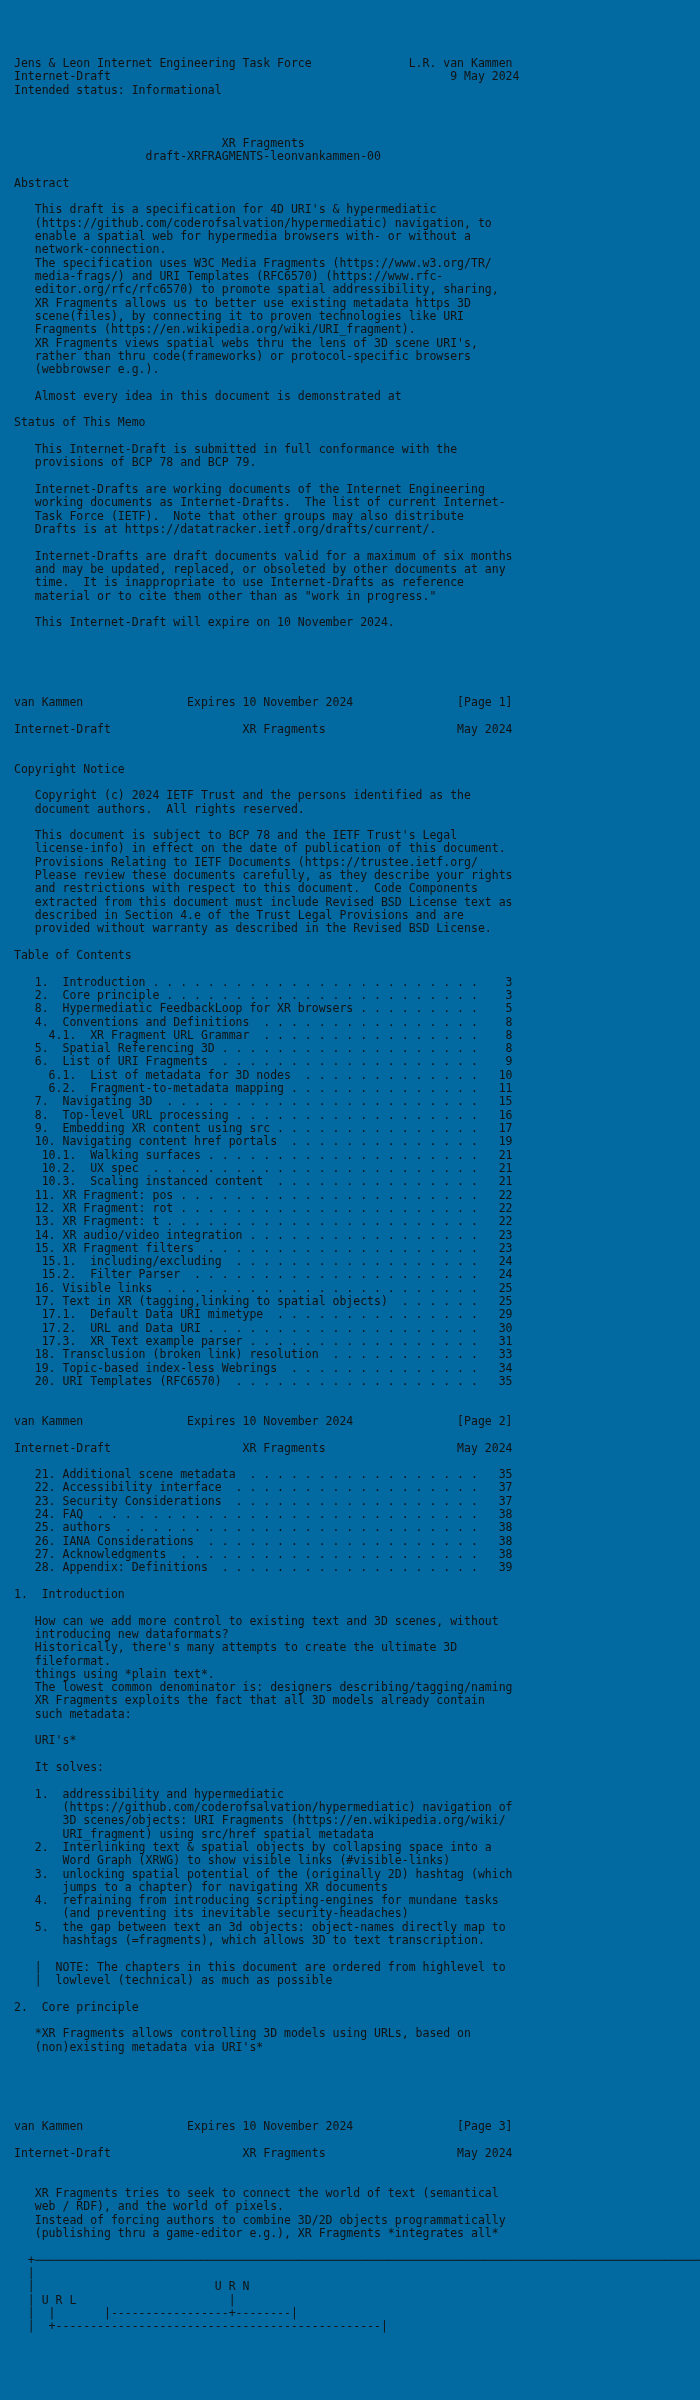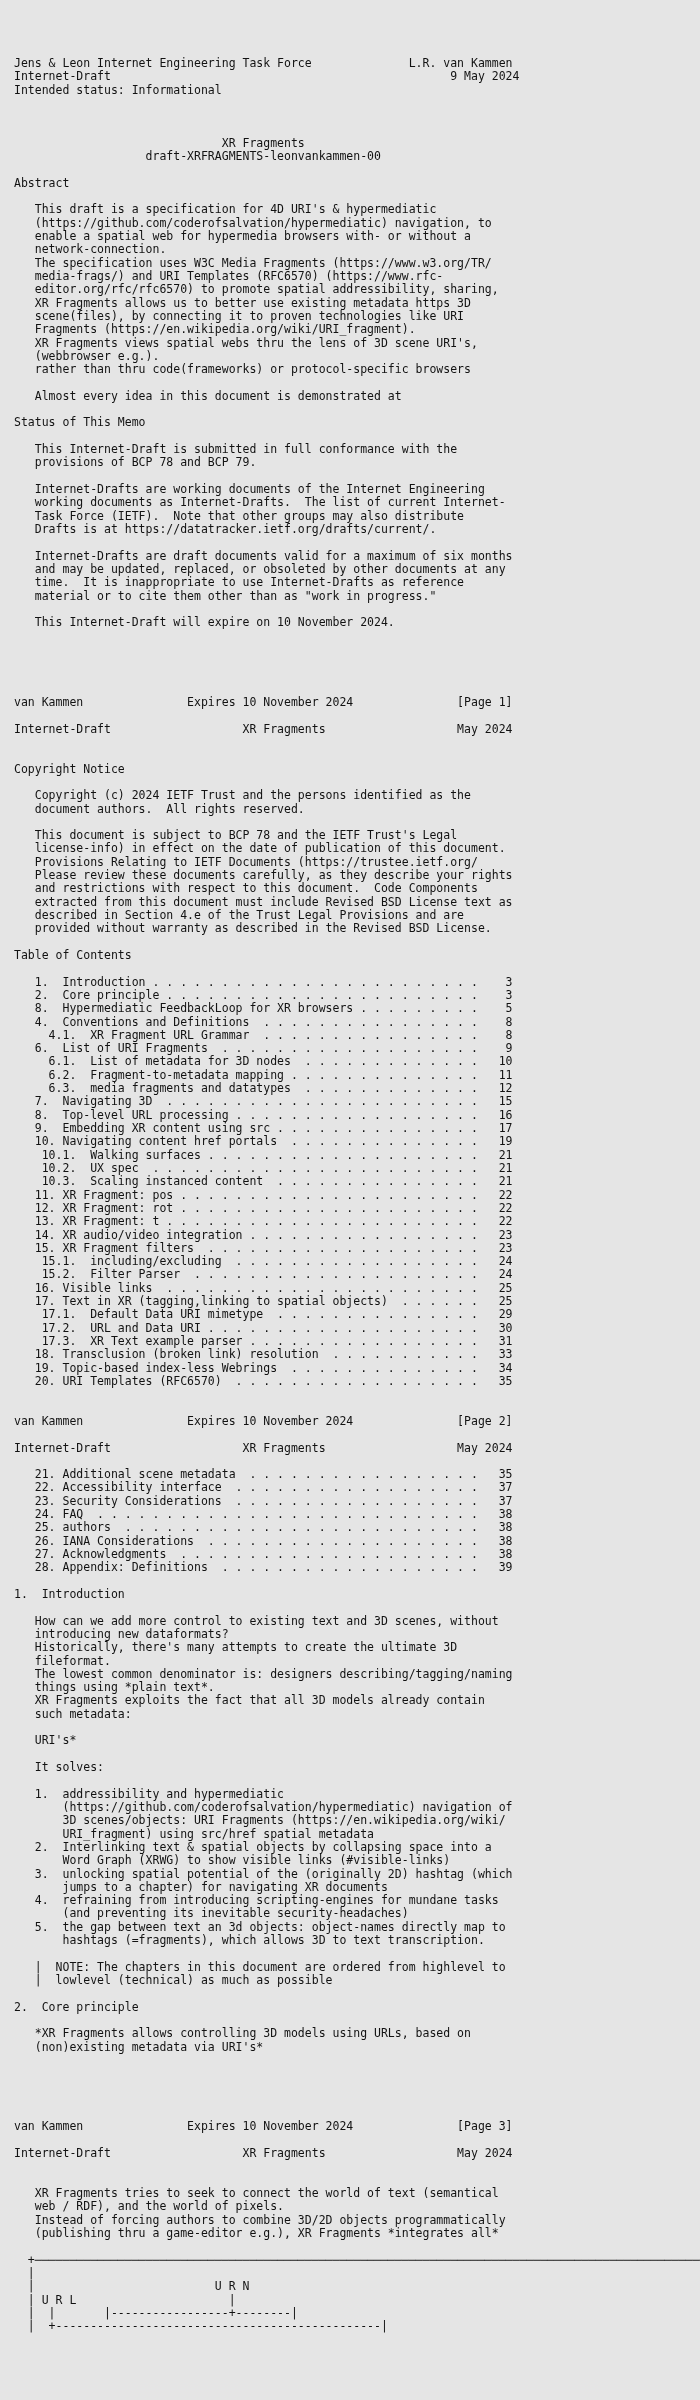--- a/index.html
+++ b/index.html
@@ -5,21 +5,21 @@
   html, body {
     margin: 0;
     padding: 0;
     background: #ffffff;
   }
   .page {
     position: relative;
     width: 700px;
     height: 2400px;
     overflow: hidden;
-    background: #e5e5e5;
+    background: #0369a1;
     color: #121212;
     font-family: "DejaVu Sans Mono", "Liberation Mono", monospace;
     font-size: 11.5px;
     box-sizing: border-box;
     padding: 57px 0 0 14px;
   }
   .line {
     height: 13.32px;
     line-height: 13.32px;
     white-space: pre;
@@ -44,22 +44,22 @@
     <div class="line">   (https://github.com/coderofsalvation/hypermediatic) navigation, to</div>
     <div class="line">   enable a spatial web for hypermedia browsers with- or without a</div>
     <div class="line">   network-connection.</div>
     <div class="line">   The specification uses W3C Media Fragments (https://www.w3.org/TR/</div>
     <div class="line">   media-frags/) and URI Templates (RFC6570) (https://www.rfc-</div>
     <div class="line">   editor.org/rfc/rfc6570) to promote spatial addressibility, sharing,</div>
     <div class="line">   XR Fragments allows us to better use existing metadata https 3D</div>
     <div class="line">   scene(files), by connecting it to proven technologies like URI</div>
     <div class="line">   Fragments (https://en.wikipedia.org/wiki/URI_fragment).</div>
     <div class="line">   XR Fragments views spatial webs thru the lens of 3D scene URI's,</div>
+    <div class="line">   rather than thru code(frameworks) or protocol-specific browsers</div>
     <div class="line">   (webbrowser e.g.).</div>
-    <div class="line">   rather than thru code(frameworks) or protocol-specific browsers</div>
     <div class="line"></div>
     <div class="line">   Almost every idea in this document is demonstrated at</div>
     <div class="line"></div>
     <div class="line">Status of This Memo</div>
     <div class="line"></div>
     <div class="line">   This Internet-Draft is submitted in full conformance with the</div>
     <div class="line">   provisions of BCP 78 and BCP 79.</div>
     <div class="line"></div>
     <div class="line">   Internet-Drafts are working documents of the Internet Engineering</div>
     <div class="line">   working documents as Internet-Drafts.  The list of current Internet-</div>
@@ -96,24 +96,24 @@
     <div class="line">   described in Section 4.e of the Trust Legal Provisions and are</div>
     <div class="line">   provided without warranty as described in the Revised BSD License.</div>
     <div class="line"></div>
     <div class="line">Table of Contents</div>
     <div class="line"></div>
     <div class="line">   1.  Introduction . . . . . . . . . . . . . . . . . . . . . . . .    3</div>
     <div class="line">   2.  Core principle . . . . . . . . . . . . . . . . . . . . . . .    3</div>
     <div class="line">   8.  Hypermediatic FeedbackLoop for XR browsers . . . . . . . . .    5</div>
     <div class="line">   4.  Conventions and Definitions  . . . . . . . . . . . . . . . .    8</div>
     <div class="line">     4.1.  XR Fragment URL Grammar  . . . . . . . . . . . . . . . .    8</div>
+    <div class="line">   5.  Spatial Referencing 3D . . . . . . . . . . . . . . . . . . .    8</div>
     <div class="line">   6.  List of URI Fragments  . . . . . . . . . . . . . . . . . . .    9</div>
     <div class="line">     6.1.  List of metadata for 3D nodes  . . . . . . . . . . . . .   10</div>
     <div class="line">     6.2.  Fragment-to-metadata mapping . . . . . . . . . . . . . .   11</div>
-    <div class="line">     6.3.  media fragments and datatypes  . . . . . . . . . . . . .   12</div>
     <div class="line">   7.  Navigating 3D  . . . . . . . . . . . . . . . . . . . . . . .   15</div>
     <div class="line">   8.  Top-level URL processing . . . . . . . . . . . . . . . . . .   16</div>
     <div class="line">   9.  Embedding XR content using src . . . . . . . . . . . . . . .   17</div>
     <div class="line">   10. Navigating content href portals  . . . . . . . . . . . . . .   19</div>
     <div class="line">    10.1.  Walking surfaces . . . . . . . . . . . . . . . . . . . .   21</div>
     <div class="line">    10.2.  UX spec  . . . . . . . . . . . . . . . . . . . . . . . .   21</div>
     <div class="line">    10.3.  Scaling instanced content  . . . . . . . . . . . . . . .   21</div>
     <div class="line">   11. XR Fragment: pos . . . . . . . . . . . . . . . . . . . . . .   22</div>
     <div class="line">   12. XR Fragment: rot . . . . . . . . . . . . . . . . . . . . . .   22</div>
     <div class="line">   13. XR Fragment: t . . . . . . . . . . . . . . . . . . . . . . .   22</div>
@@ -143,22 +143,22 @@
     <div class="line">   26. IANA Considerations  . . . . . . . . . . . . . . . . . . . .   38</div>
     <div class="line">   27. Acknowledgments  . . . . . . . . . . . . . . . . . . . . . .   38</div>
     <div class="line">   28. Appendix: Definitions  . . . . . . . . . . . . . . . . . . .   39</div>
     <div class="line"></div>
     <div class="line">1.  Introduction</div>
     <div class="line"></div>
     <div class="line">   How can we add more control to existing text and 3D scenes, without</div>
     <div class="line">   introducing new dataformats?</div>
     <div class="line">   Historically, there's many attempts to create the ultimate 3D</div>
     <div class="line">   fileformat.</div>
+    <div class="line">   things using *plain text*.</div>
     <div class="line">   The lowest common denominator is: designers describing/tagging/naming</div>
-    <div class="line">   things using *plain text*.</div>
     <div class="line">   XR Fragments exploits the fact that all 3D models already contain</div>
     <div class="line">   such metadata:</div>
     <div class="line"></div>
     <div class="line">   URI's*</div>
     <div class="line"></div>
     <div class="line">   It solves:</div>
     <div class="line"></div>
     <div class="line">   1.  addressibility and hypermediatic</div>
     <div class="line">       (https://github.com/coderofsalvation/hypermediatic) navigation of</div>
     <div class="line">       3D scenes/objects: URI Fragments (https://en.wikipedia.org/wiki/</div>

